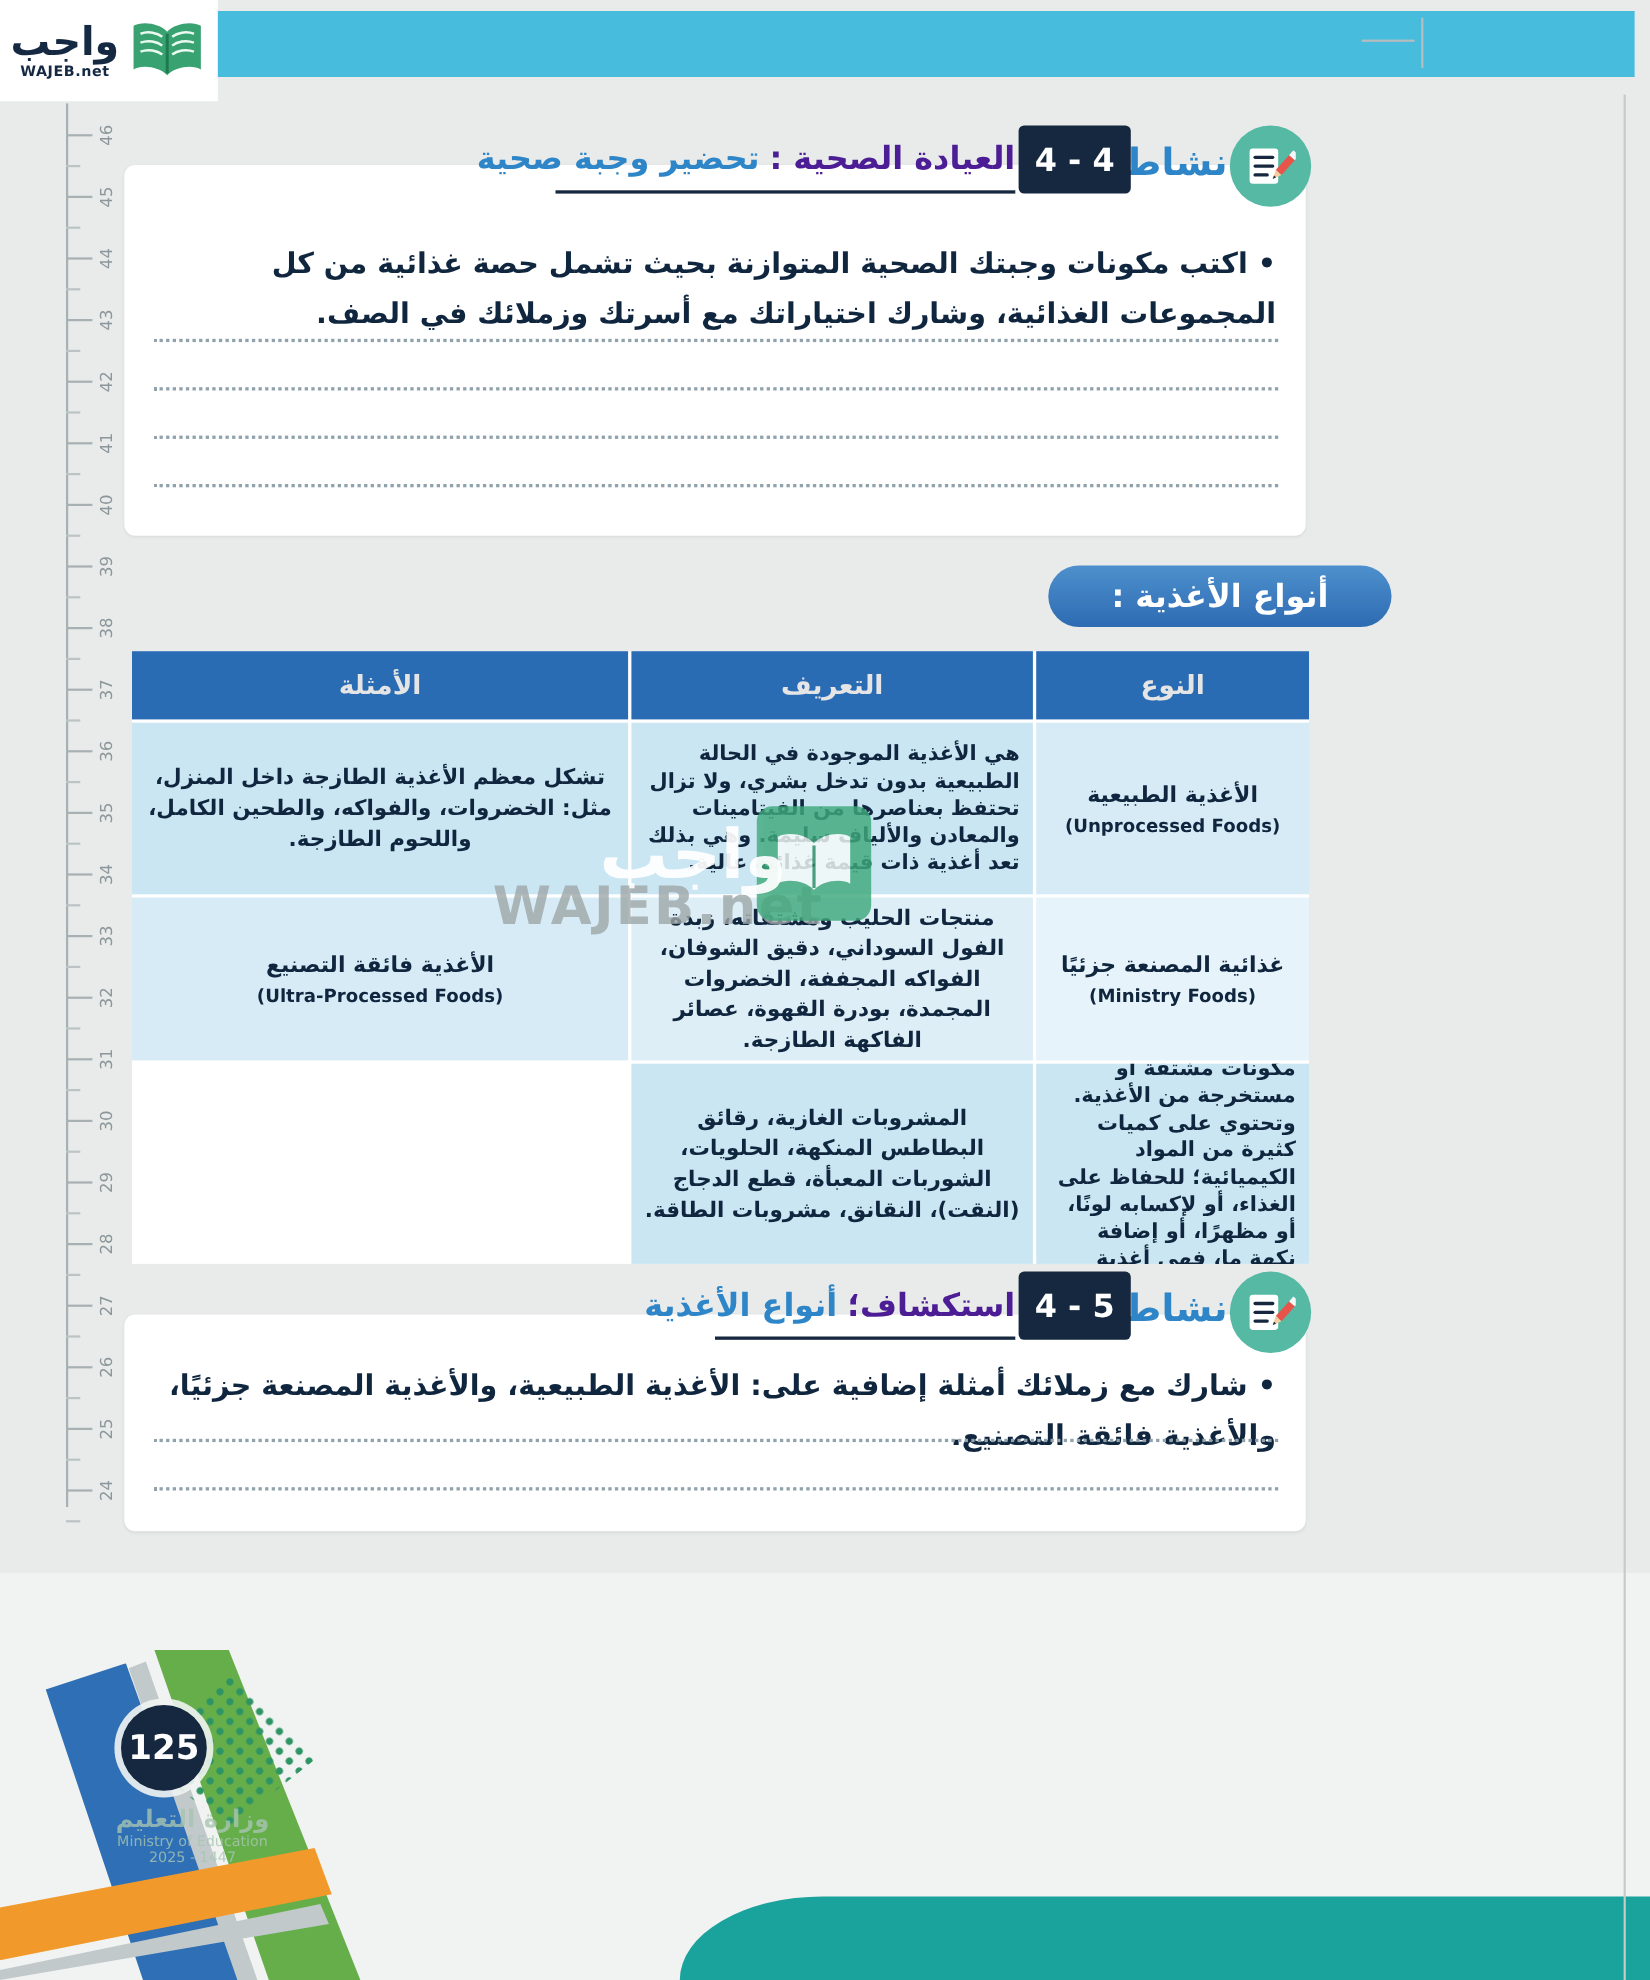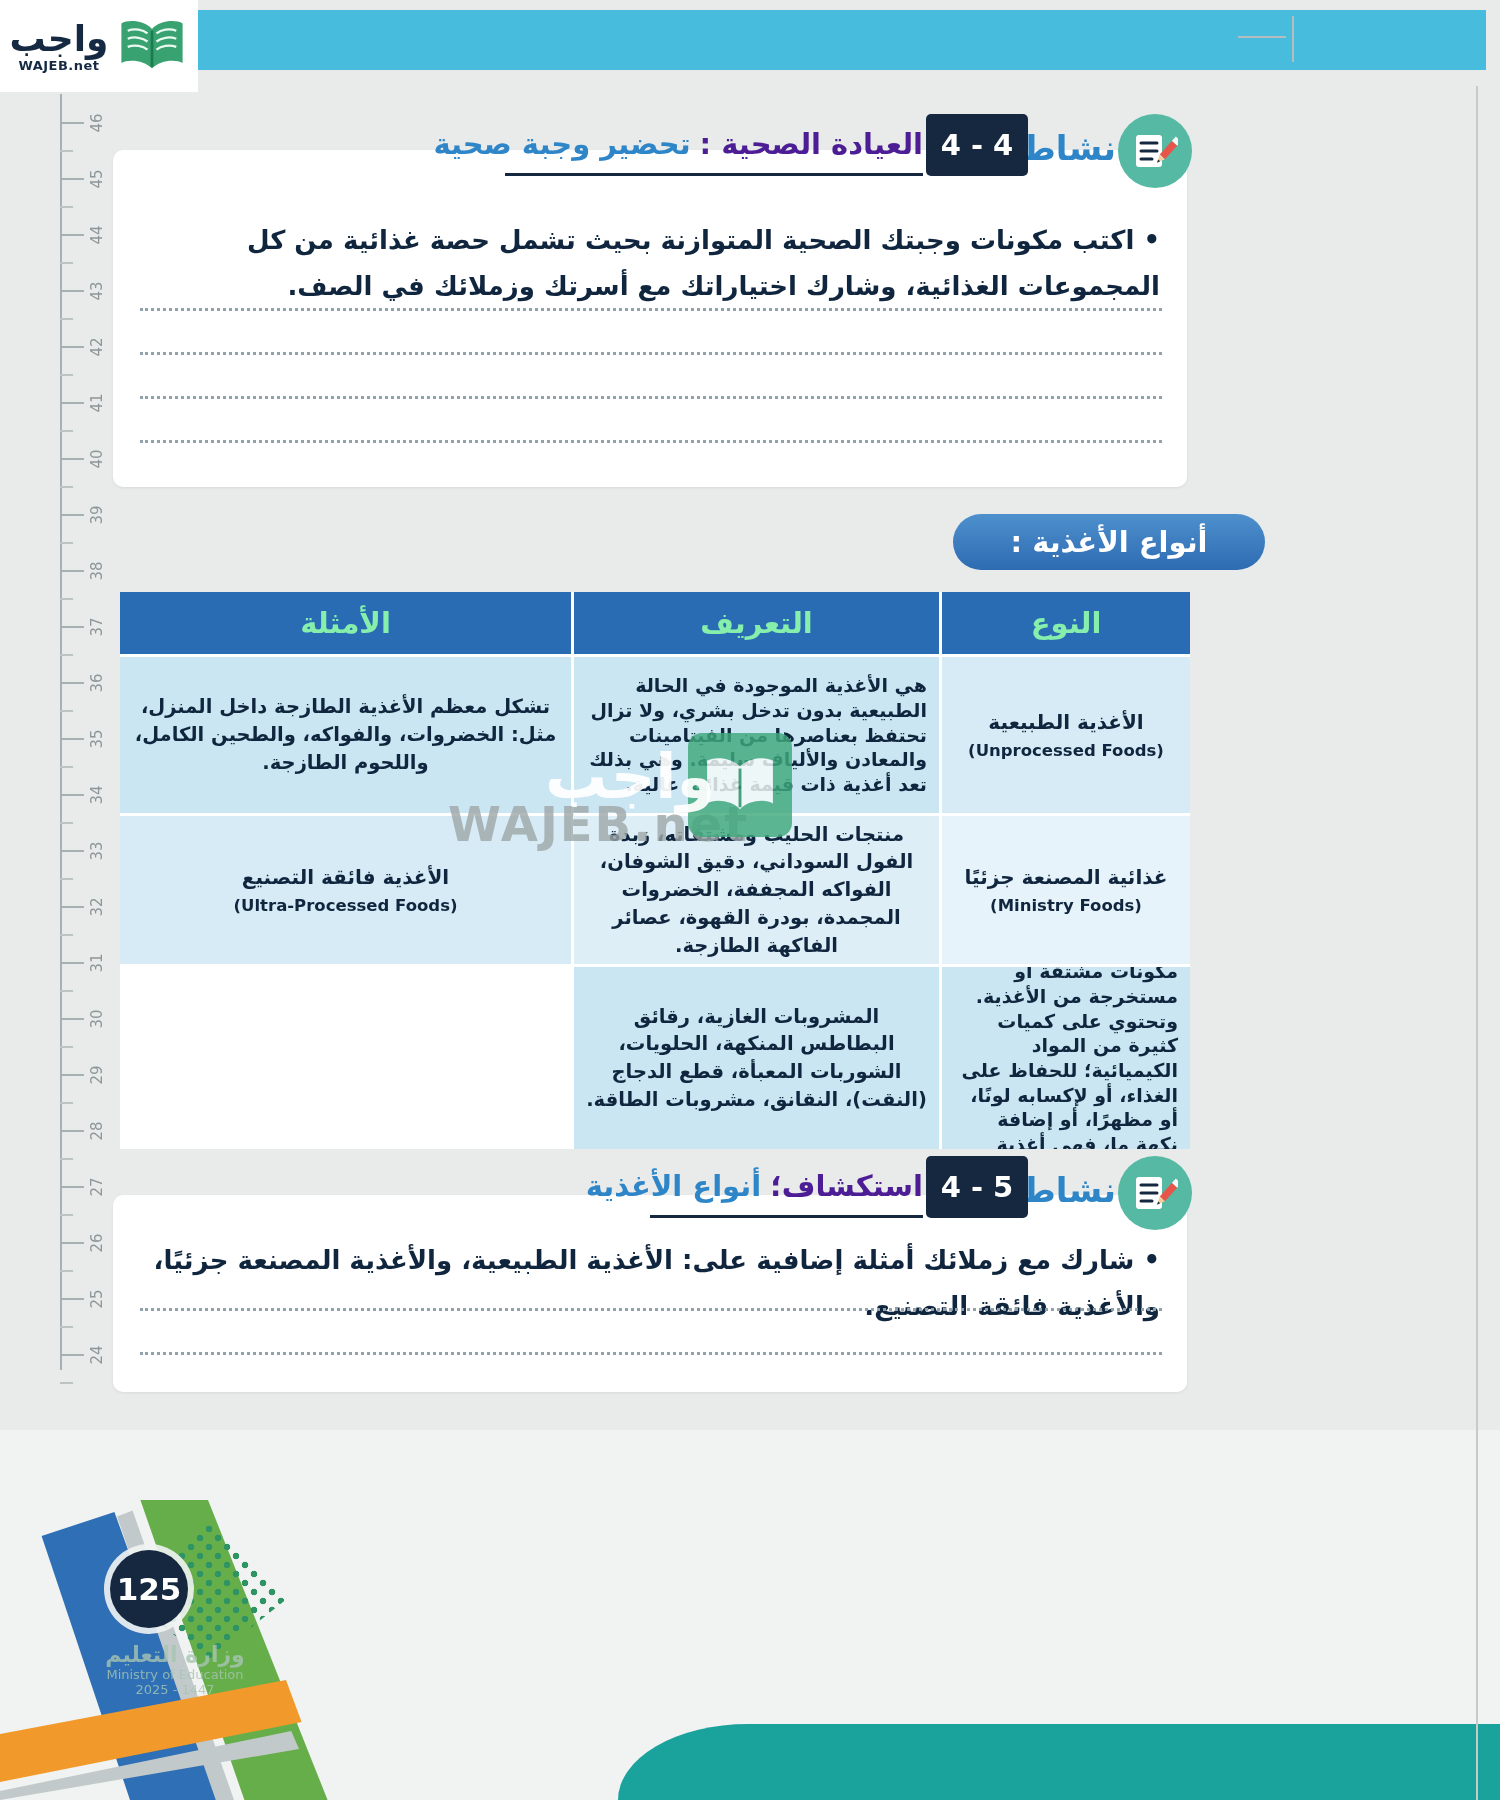--- a/index.html
+++ b/index.html
@@ -71,21 +71,21 @@
   
   #banner { position:absolute; left:953px; top:514px; width:312px; height:56px; border-radius:28px;
             background:linear-gradient(180deg,#4e90cd,#2d6bb2); color:#ffffff; font-size:29px;
             font-weight:bold; display:flex; align-items:center; justify-content:center;
             direction:rtl; z-index:2; }
 
   
   #food-table { position:absolute; left:120px; top:592px; width:1070px; display:grid; direction:rtl;
                 grid-template-columns:248px 365px 451px; grid-template-rows:62px 156px 148px 182px;
                 gap:3px; background:#ffffff; z-index:1; }
-  .th { background:#2a6cb4; color:#86efac; font-size:29px; font-weight:bold;
+  .th { background:#2a6cb4; color:#e5e5e5; font-size:24px; font-weight:bold;
         display:flex; align-items:center; justify-content:center; }
   .td { display:flex; flex-direction:column; align-items:center; justify-content:center;
         padding:8px 12px; overflow:hidden; color:#10263e; font-weight:bold; direction:rtl; }
   .td .inner { width:100%; }
   .td.def { font-size:19px; line-height:1.3; }
   .td.ex  { font-size:19.5px; line-height:1.42; text-align:center; }
   .td.type .ar { font-size:20px; text-align:center; }
   .td.type .en { font-size:16.5px; margin-top:7px; direction:ltr; text-align:center; }
   .r1 { background:#cbe6f3; } .r2 { background:#ddeef7; } .r3 { background:#cbe6f3; }
   .r1.type { background:#d6ebf6; } .r2.type { background:#e6f3fa; } .r3.type { background:#d6ebf6; }

